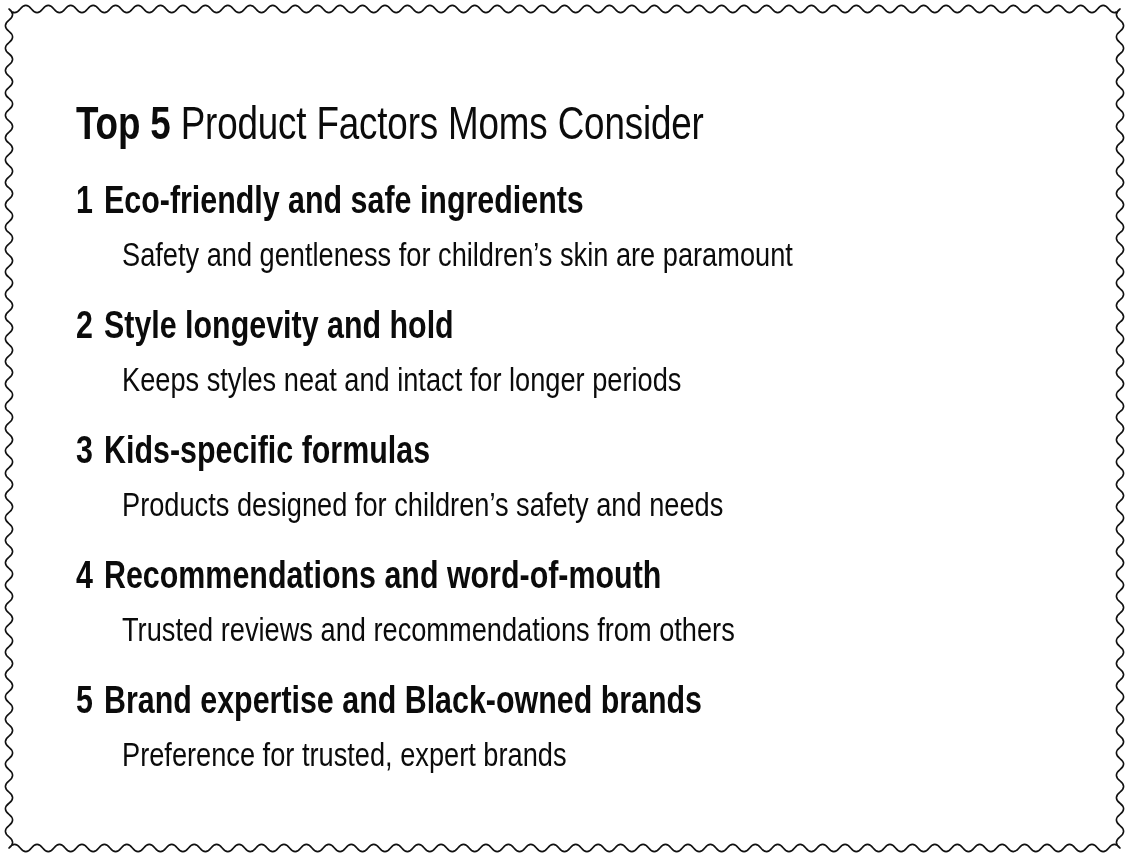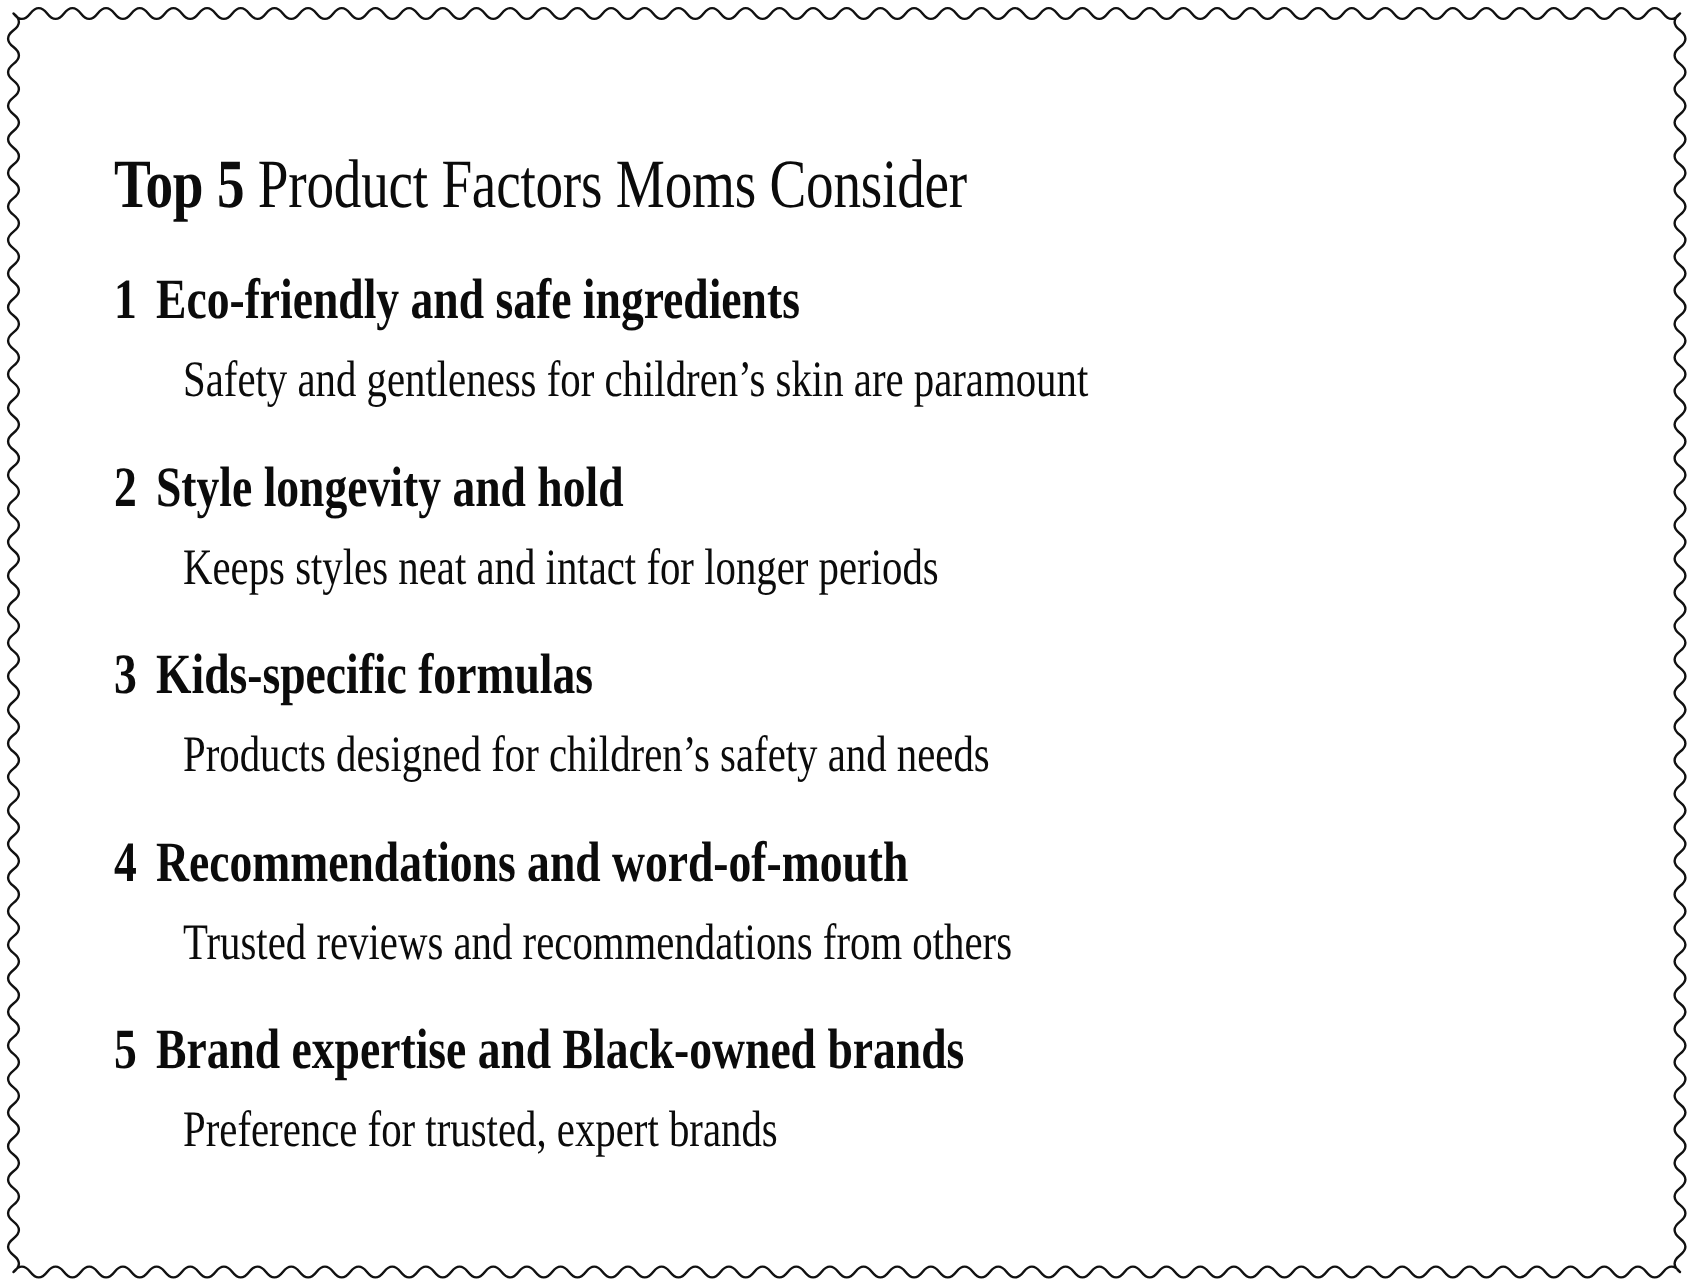--- a/index.html
+++ b/index.html
@@ -28,21 +28,20 @@
     pointer-events: none;
   }
 
   
   #content {
     position: absolute;
     left: 76px;
     top: 0;
     right: 40px;
     bottom: 0;
-    font-family: Liberation Serif, serif;
   }
 
   #page-title {
     position: absolute;
     left: 0;
     top: 66px;
     font-size: 46px;
     line-height: 52px;
     letter-spacing: -0.2px;
     white-space: nowrap;

